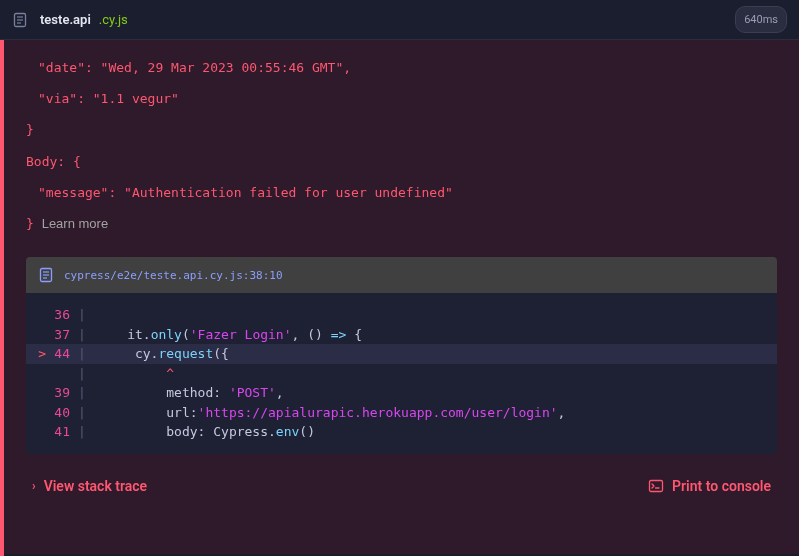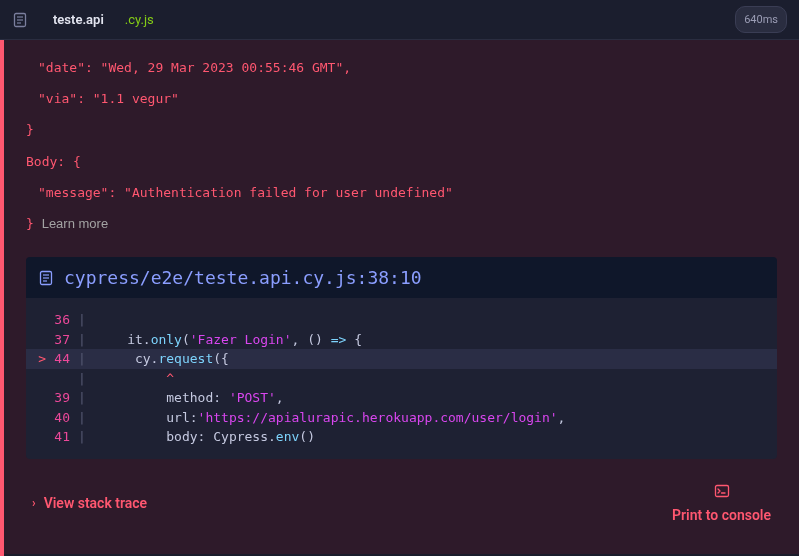--- a/index.html
+++ b/index.html
@@ -16,21 +16,21 @@
   display: flex;
   align-items: center;
   justify-content: space-between;
   padding: 6px 12px;
   background: #1b1e2e;
   border-bottom: 1px solid #2a2d40;
 }
 .header-left {
   display: flex;
   align-items: center;
-  gap: 25px;
+  gap: 12px;
 }
 .file-icon {
   width: 16px;
   height: 16px;
   display: inline-flex;
   align-items: center;
   justify-content: center;
 }
 .file-title {
   color: #e4e6f1;
@@ -76,30 +76,30 @@
   line-height: 2.4;
   padding: 0 22px;
 }
 .error-text .indent1 { padding-left: 12px; }
 .learn-more {
   color: #a3a3a3;
   font-family: -apple-system, sans-serif;
   cursor: pointer;
 }
 .code-frame-header {
-  background: #0f172a;
+  background: #404040;
   border-radius: 4px 4px 0 0;
   margin: 18px 22px 0 22px;
   padding: 10px 12px;
   display: flex;
   align-items: center;
   gap: 10px;
   color: #8b9eff;
   font-family: ui-monospace, "SF Mono", Menlo, Monaco, Consolas, monospace;
-  font-size: 18px;
+  font-size: 11px;
   cursor: pointer;
 }
 .code-frame-header svg { flex-shrink: 0; }
 .code-block {
   background: #1e2133;
   margin: 0 22px;
   border-radius: 0 0 4px 4px;
   padding: 12px 0;
   font-family: ui-monospace, "SF Mono", Menlo, Monaco, Consolas, monospace;
   font-size: 13px;
@@ -155,23 +155,22 @@
 }
 .stack-trace-btn .chev {
   font-size: 12px;
 }
 .print-console {
   color: #ff5770;
   font-weight: 600;
   font-size: 14px;
   cursor: pointer;
   display: flex;
-  align-items: center;
+  align-items: flex-start;
   gap: 8px;
-  flex-direction: column;
 }
 .print-console svg { width: 16px; height: 16px; }
 .scrollbar-bottom {
   position: absolute;
   bottom: 0;
   left: 0;
   right: 0;
   height: 12px;
   background: #1a1c2b;
 }

